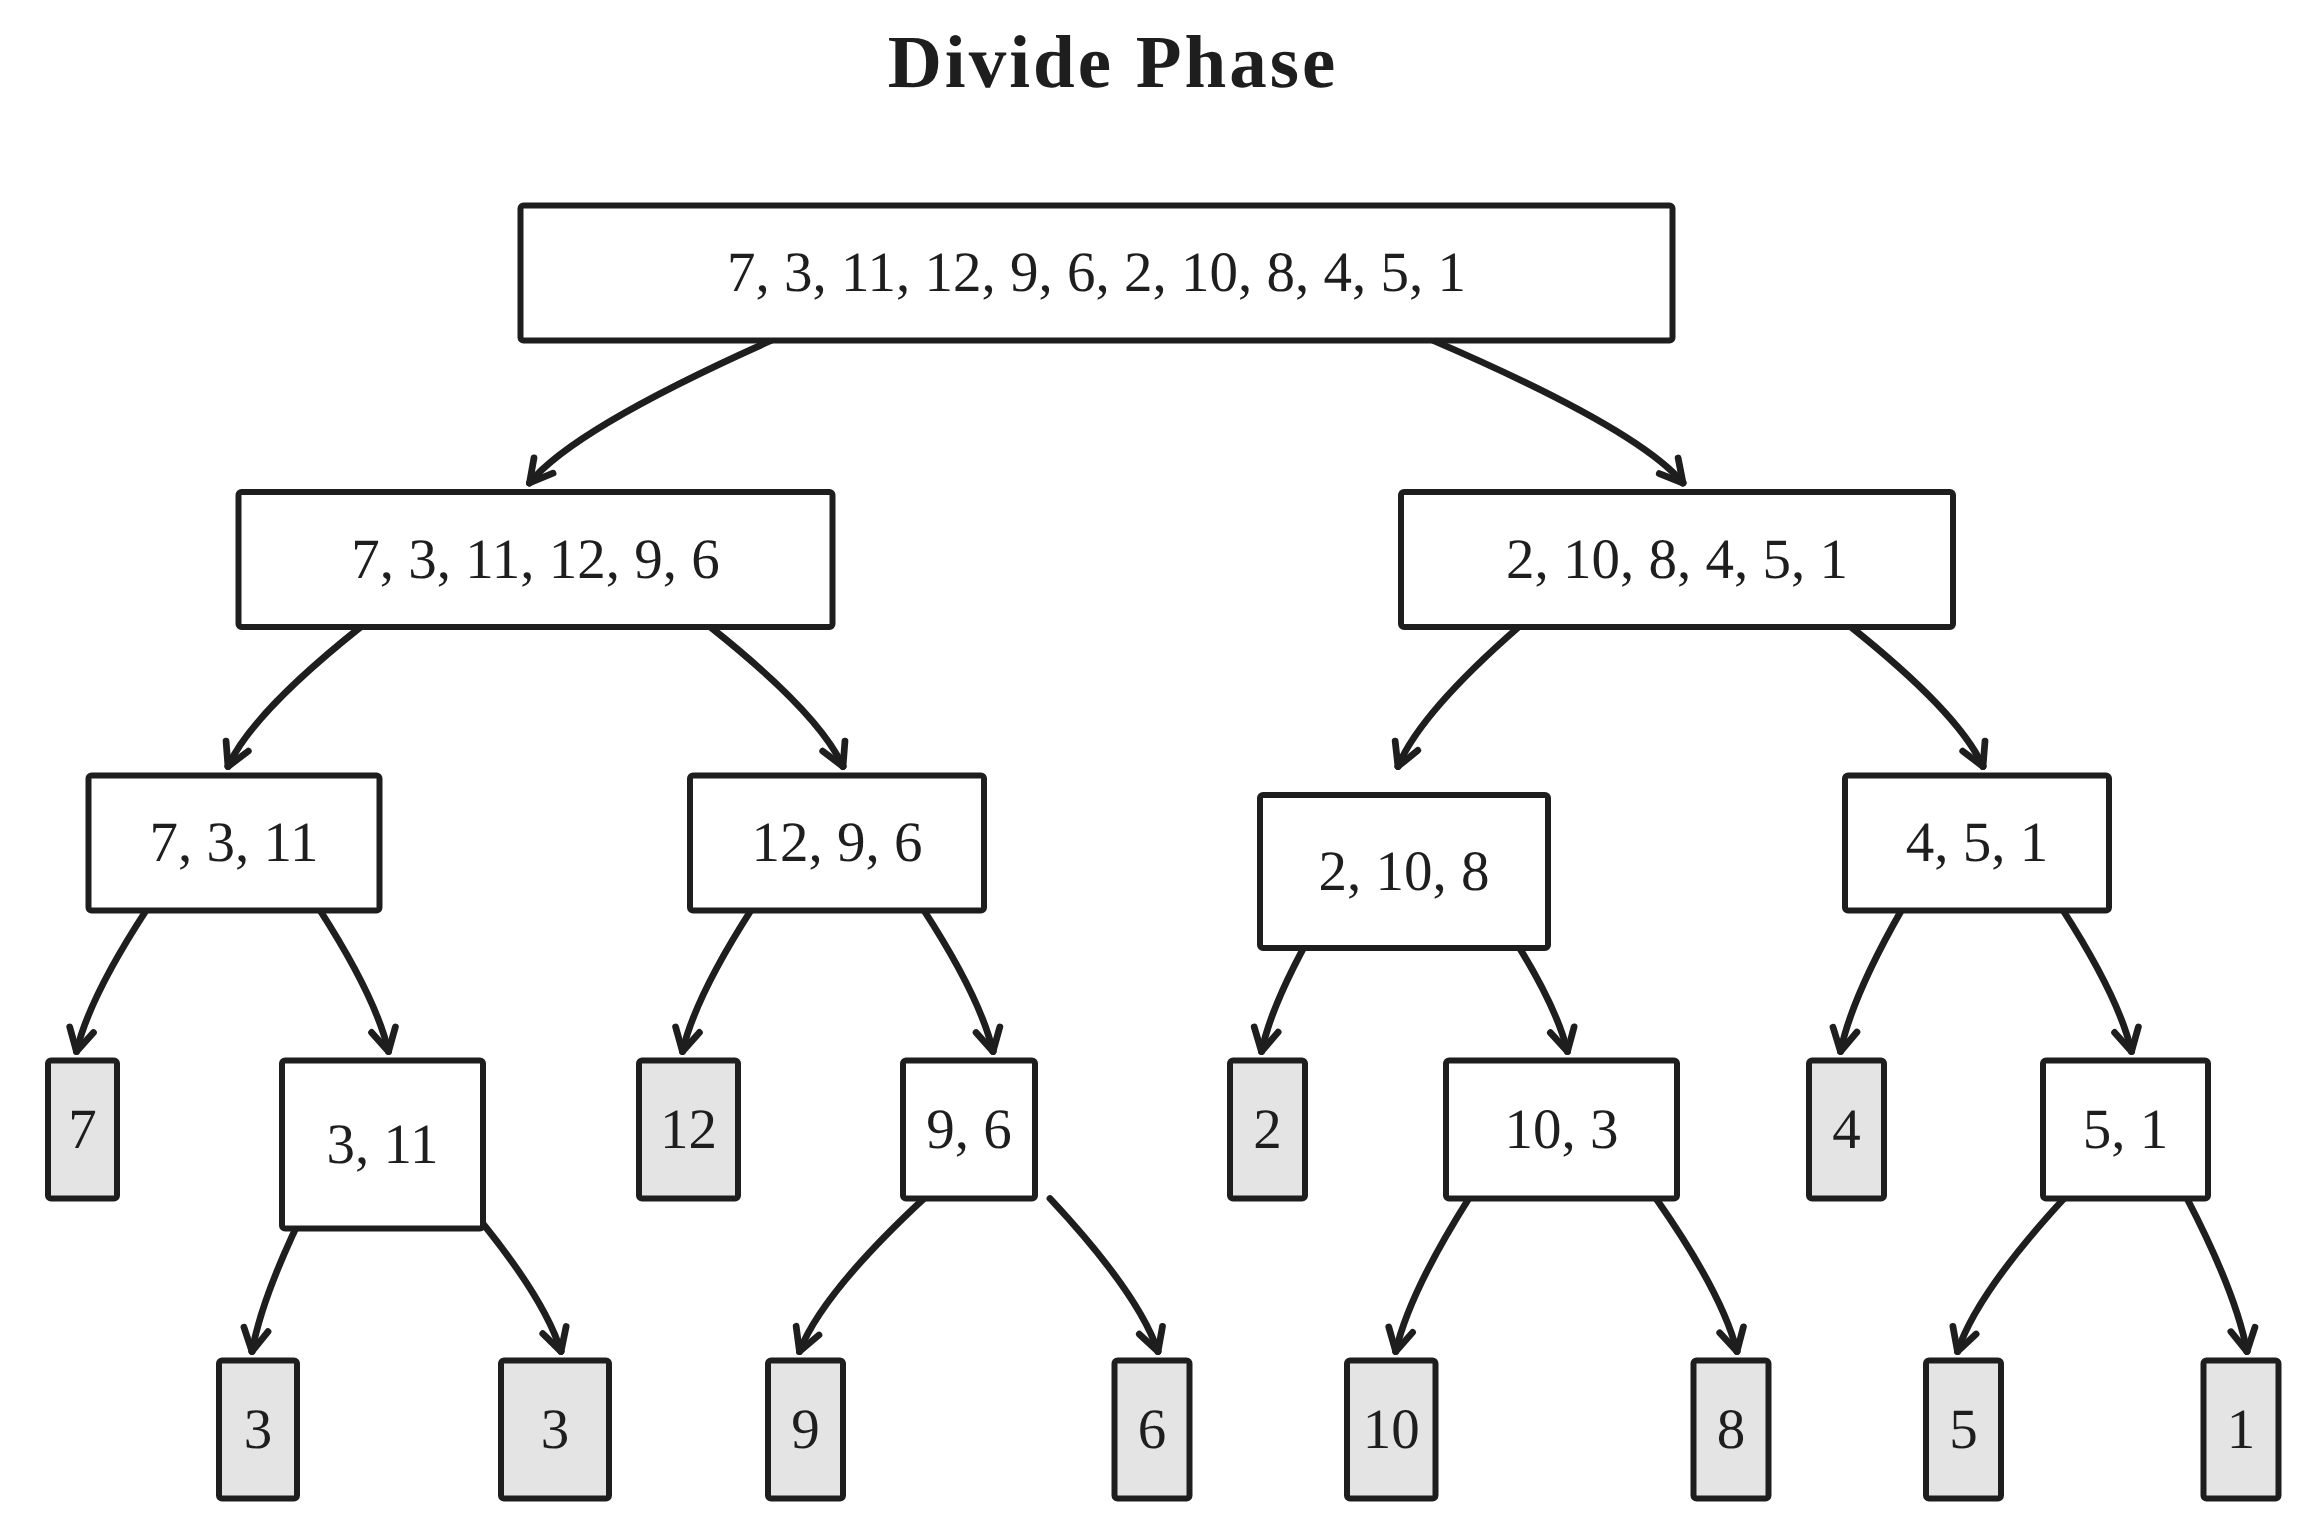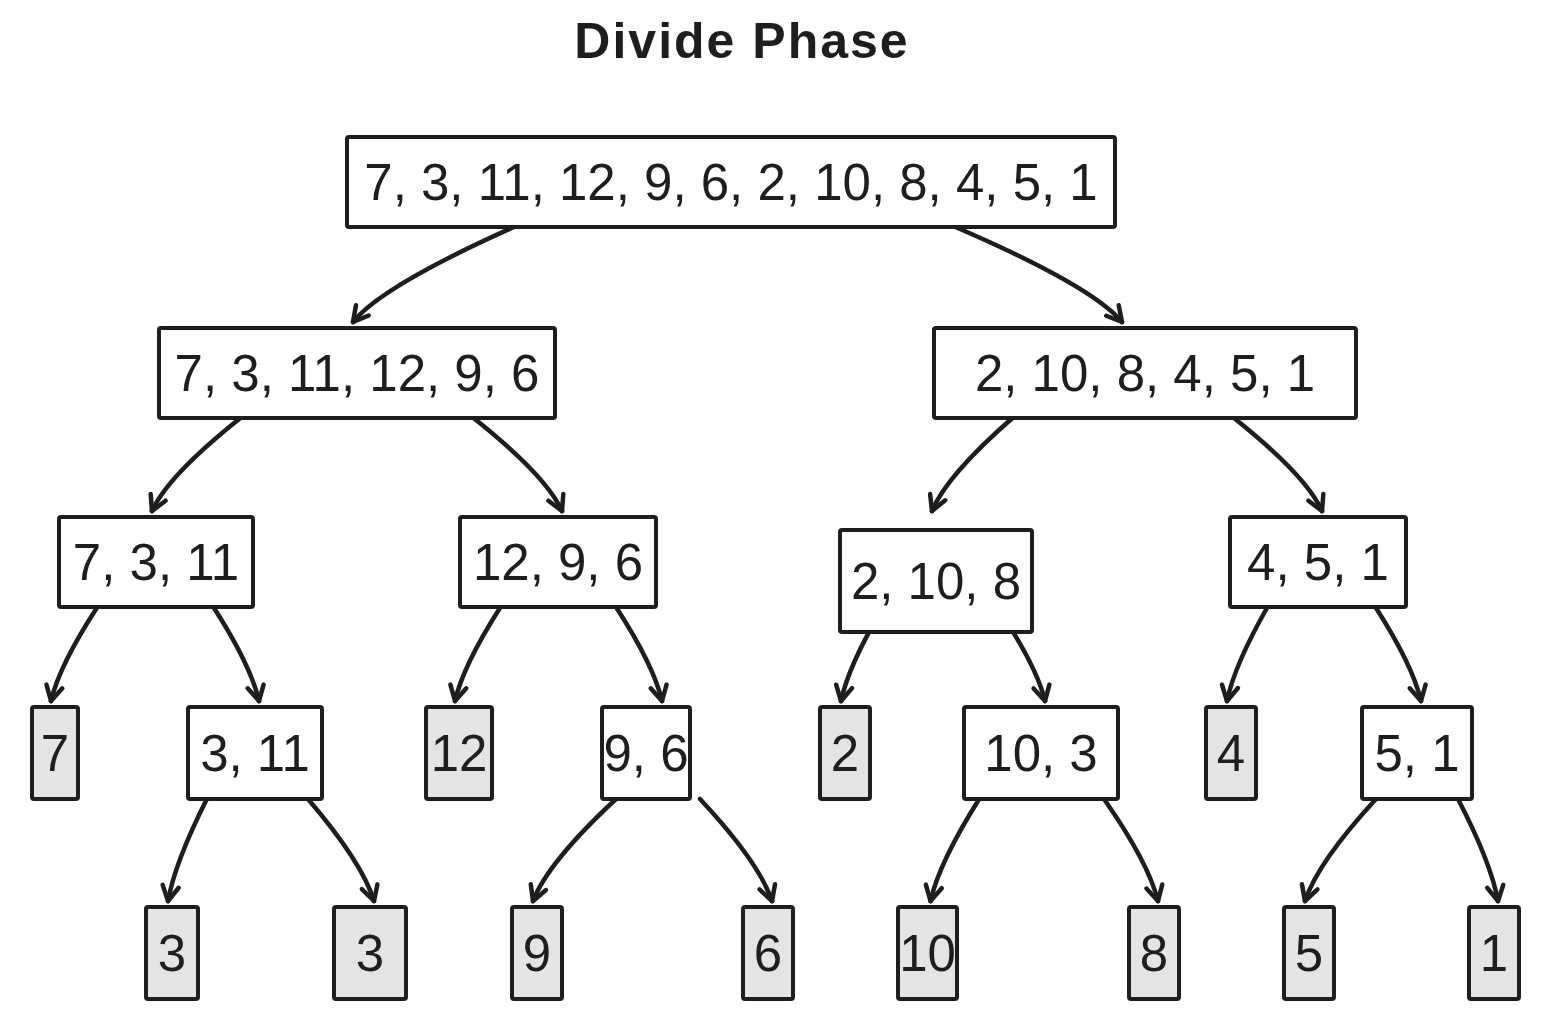--- a/index.html
+++ b/index.html
@@ -7,42 +7,42 @@
     --paper: #ffffff;
     --shade: #e4e4e4;
   }
   html, body { margin: 0; padding: 0; background: #ffffff; }
   #canvas {
     position: relative;
     width: 1544px;
     height: 1024px;
     background: var(--paper);
     overflow: hidden;
-    font-family: Liberation Sans, sans-serif;
+    font-family: Liberation Serif, serif;
     color: var(--ink);
   }
   .title {
     position: absolute;
     left: 0; right: 60px; top: 12px;
     text-align: center;
     font-size: 50px;
     font-weight: bold;
     letter-spacing: 2px;
     color: var(--ink);
   }
   .node {
     position: absolute;
     box-sizing: border-box;
     border: 4px solid var(--ink);
     border-radius: 4px;
     background: var(--paper);
     display: flex;
     align-items: center;
     justify-content: center;
-    font-size: 51px;
+    font-size: 38px;
     line-height: 1;
     white-space: nowrap;
     color: var(--ink);
   }
   .node.shaded { background: var(--shade); }
   #arrows {
     position: absolute;
     left: 0; top: 0;
     width: 1544px;
     height: 1024px;
@@ -127,29 +127,29 @@
       <line x1="1305" y1="901" x2="1317.4120251071217" y2="889.3835619598699"></line>
       <line x1="1305" y1="901" x2="1301.9313502282828" y2="884.2792527505933"></line>
       <path d="M 1458 799 Q 1490.8 862.24 1498 901"></path>
       <line x1="1498" y1="901" x2="1503.2884523507366" y2="884.8435068243758"></line>
       <line x1="1498" y1="901" x2="1487.2621427760423" y2="887.8205302747836"></line>
     </svg>
 
   <div class="node" style="left:345px;top:135px;width:772px;height:94px">7, 3, 11, 12, 9, 6, 2, 10, 8, 4, 5, 1</div>
 
   <div class="node" style="left:157px;top:326px;width:400px;height:94px">7, 3, 11, 12, 9, 6</div>
-  <div class="node" style="left:932px;top:326px;width:426px;height:94px">2, 10, 8, 4, 5, 1</div>
+  <div class="node" style="left:932px;top:326px;width:372px;height:94px">2, 10, 8, 4, 5, 1</div>
 
   <div class="node" style="left:57px;top:515px;width:198px;height:94px">7, 3, 11</div>
   <div class="node" style="left:458px;top:515px;width:200px;height:94px">12, 9, 6</div>
   <div class="node" style="left:838px;top:528px;width:196px;height:106px">2, 10, 8</div>
   <div class="node" style="left:1228px;top:515px;width:180px;height:94px">4, 5, 1</div>
 
   <div class="node shaded" style="left:30px;top:705px;width:50px;height:96px">7</div>
-  <div class="node" style="left:186px;top:705px;width:138px;height:96px">3, 11</div>
+  <div class="node" style="left:186px;top:705px;width:138px;height:116px">3, 11</div>
   <div class="node shaded" style="left:424px;top:705px;width:70px;height:96px">12</div>
   <div class="node" style="left:600px;top:705px;width:92px;height:96px">9, 6</div>
   <div class="node shaded" style="left:818px;top:705px;width:54px;height:96px">2</div>
   <div class="node" style="left:962px;top:705px;width:158px;height:96px">10, 3</div>
   <div class="node shaded" style="left:1204px;top:705px;width:54px;height:96px">4</div>
   <div class="node" style="left:1360px;top:705px;width:114px;height:96px">5, 1</div>
 
   <div class="node shaded" style="left:144px;top:905px;width:56px;height:96px">3</div>
   <div class="node shaded" style="left:332px;top:905px;width:76px;height:96px">3</div>
   <div class="node shaded" style="left:510px;top:905px;width:54px;height:96px">9</div>

